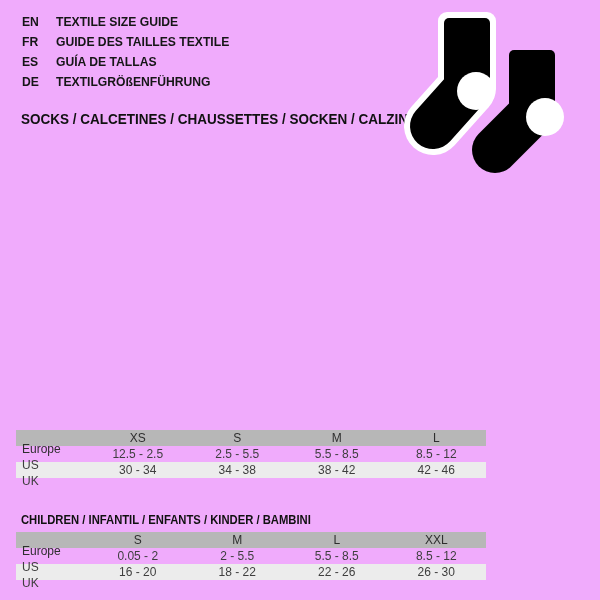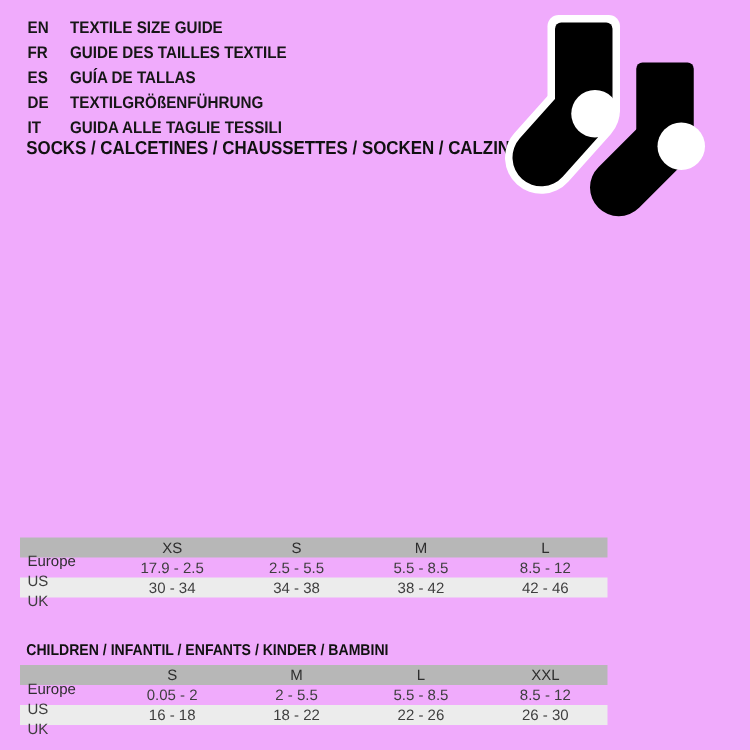--- a/index.html
+++ b/index.html
@@ -72,24 +72,20 @@
       <span class="lang-label cond">GUIDE DES TAILLES TEXTILE</span>
     </div>
     <div class="lang-row">
       <span class="lang-code cond">ES</span>
       <span class="lang-label cond">GUÍA DE TALLAS</span>
     </div>
     <div class="lang-row">
       <span class="lang-code cond">DE</span>
       <span class="lang-label cond">TEXTILGRÖßENFÜHRUNG</span>
     </div>
-    <div class="lang-row">
-      <span class="lang-code cond">IT</span>
-      <span class="lang-label cond">GUIDA ALLE TAGLIE TESSILI</span>
-    </div>
   </div>
 
   <div class="category-line">
     <span class="cond">SOCKS / CALCETINES / CHAUSSETTES / SOCKEN / CALZINI</span>
   </div>
 
   <svg class="socks-icon" width="178" height="178" viewBox="0 0 178 178" aria-hidden="true">
 
     <g>
       <rect x="114" y="45" width="46" height="66" rx="5" fill="#000000"></rect>
@@ -113,21 +109,21 @@
   <div class="size-table table-man-woman">
     <div class="t-row header">
       <span class="cell-label">Europe</span>
       <span class="cell-data">XS</span>
       <span class="cell-data">S</span>
       <span class="cell-data">M</span>
       <span class="cell-data">L</span>
     </div>
     <div class="t-row">
       <span class="cell-label">US</span>
-      <span class="cell-data">17.9 - 2.5</span>
+      <span class="cell-data">12.5 - 2.5</span>
       <span class="cell-data">2.5 - 5.5</span>
       <span class="cell-data">5.5 - 8.5</span>
       <span class="cell-data">8.5 - 12</span>
     </div>
     <div class="t-row alt">
       <span class="cell-label">UK</span>
       <span class="cell-data">30 - 34</span>
       <span class="cell-data">34 - 38</span>
       <span class="cell-data">38 - 42</span>
       <span class="cell-data">42 - 46</span>
@@ -148,20 +144,20 @@
     </div>
     <div class="t-row">
       <span class="cell-label">US</span>
       <span class="cell-data">0.05 - 2</span>
       <span class="cell-data">2 - 5.5</span>
       <span class="cell-data">5.5 - 8.5</span>
       <span class="cell-data">8.5 - 12</span>
     </div>
     <div class="t-row alt">
       <span class="cell-label">UK</span>
-      <span class="cell-data">16 - 18</span>
+      <span class="cell-data">16 - 20</span>
       <span class="cell-data">18 - 22</span>
       <span class="cell-data">22 - 26</span>
       <span class="cell-data">26 - 30</span>
     </div>
   </div>
 
 </div>
 
 </body></html>

